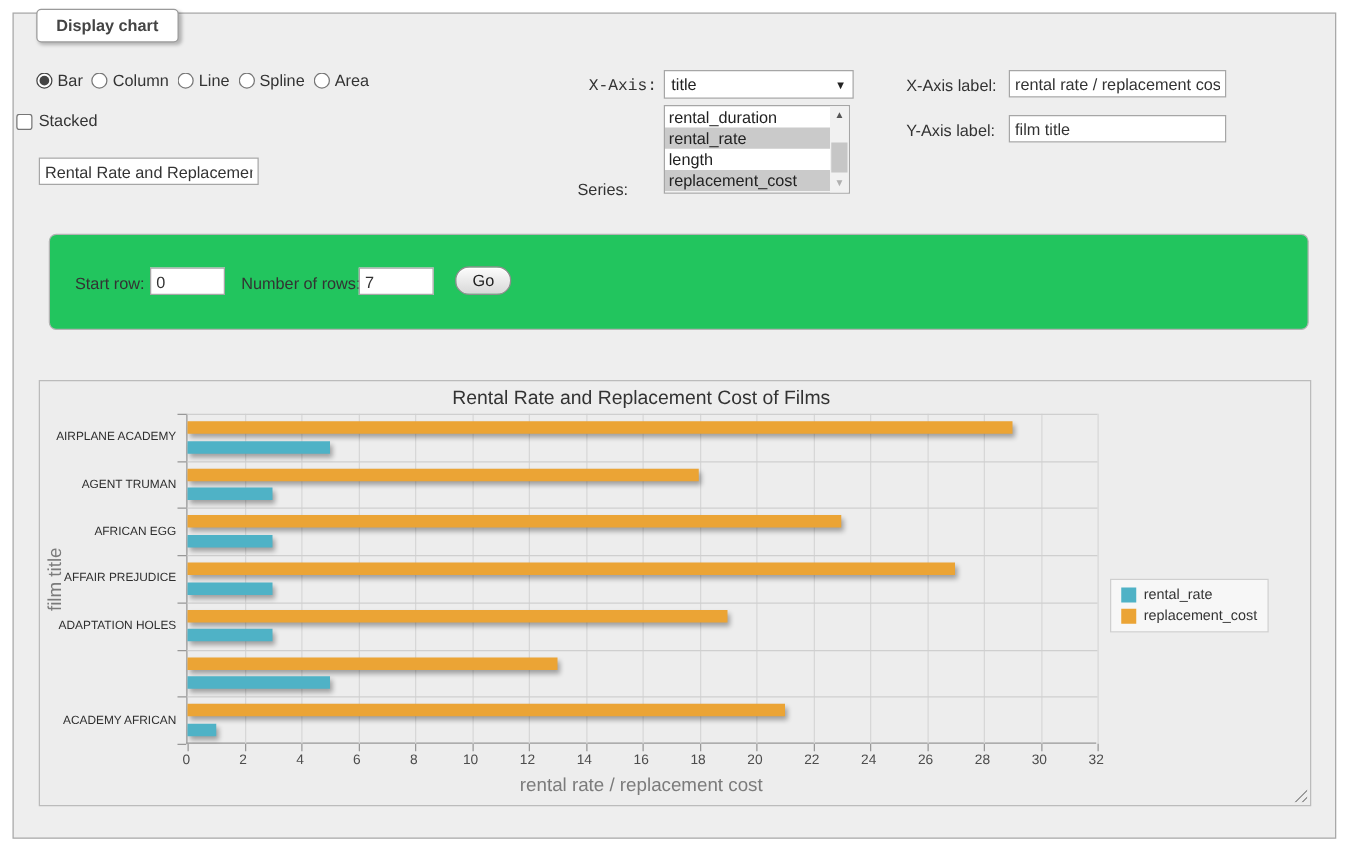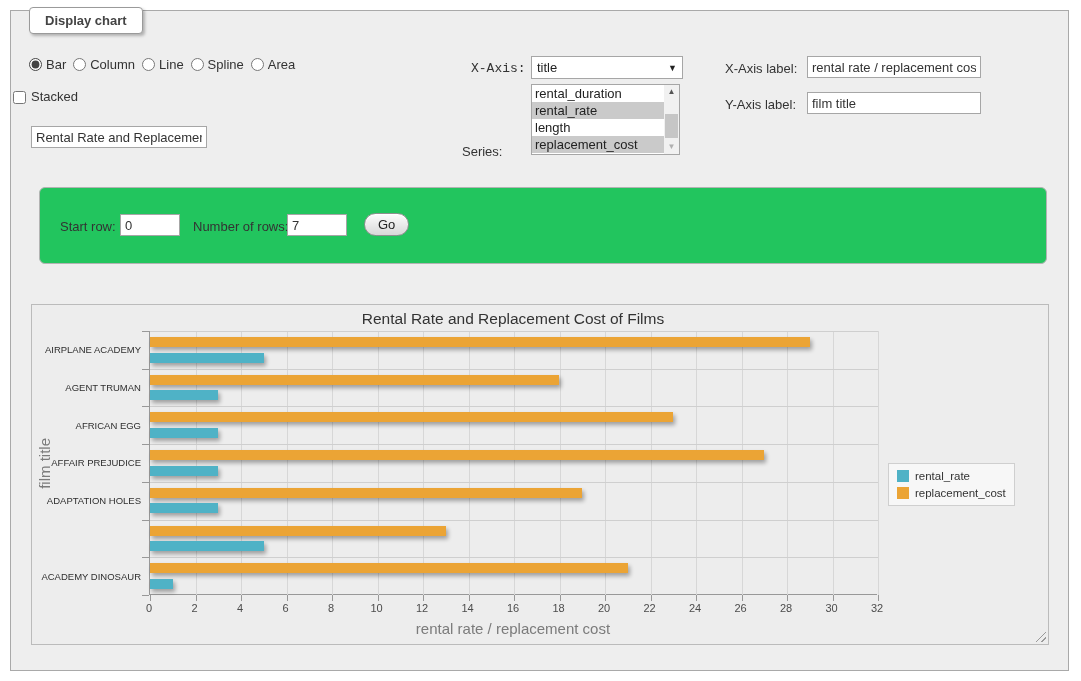--- a/index.html
+++ b/index.html
@@ -168,21 +168,21 @@
       <div class="chart-title">Rental Rate and Replacement Cost of Films</div>
       <div class="ylab">
         <span>film title</span>
       </div>
       <div class="cat-labels">
           <div class="catlabel" style="top: 0px; height: 37.7143px;">AIRPLANE ACADEMY</div>
           <div class="catlabel" style="top: 37.7143px; height: 37.7143px;">AGENT TRUMAN</div>
           <div class="catlabel" style="top: 75.4286px; height: 37.7143px;">AFRICAN EGG</div>
           <div class="catlabel" style="top: 113.143px; height: 37.7143px;">AFFAIR PREJUDICE</div>
           <div class="catlabel" style="top: 150.857px; height: 37.7143px;">ADAPTATION HOLES</div>
-          <div class="catlabel" style="top: 226.286px; height: 37.7143px;">ACADEMY DINOSAUR</div>
+          <div class="catlabel" style="top: 226.286px; height: 37.7143px;">ACADEMY AFRICAN</div>
         </div>
       <div class="plot">
           <div class="vgrid" style="left: 45.5px;"></div>
           <div class="vgrid" style="left: 91px;"></div>
           <div class="vgrid" style="left: 136.5px;"></div>
           <div class="vgrid" style="left: 182px;"></div>
           <div class="vgrid" style="left: 227.5px;"></div>
           <div class="vgrid" style="left: 273px;"></div>
           <div class="vgrid" style="left: 318.5px;"></div>
           <div class="vgrid" style="left: 364px;"></div>

